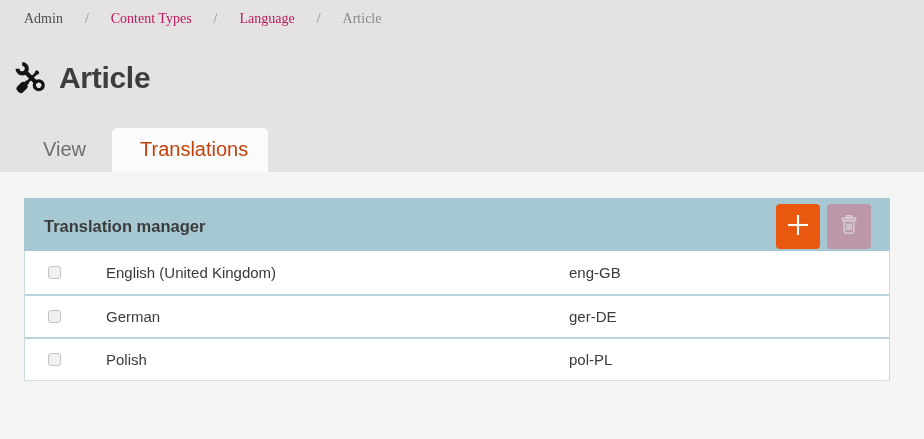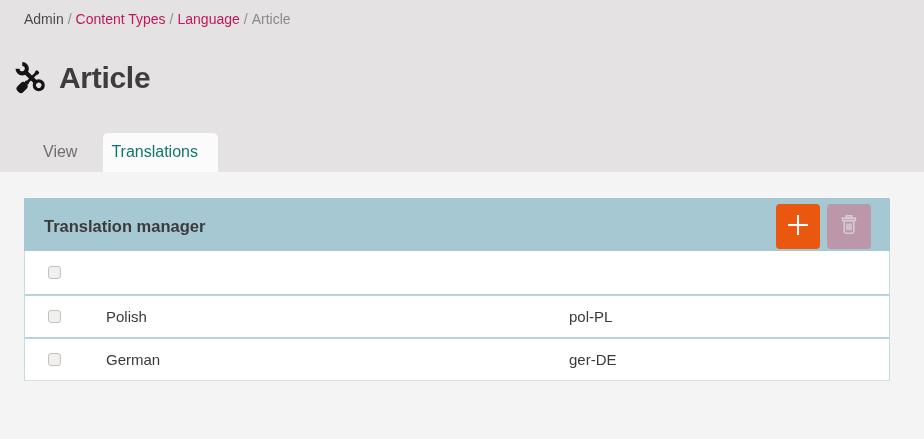--- a/index.html
+++ b/index.html
@@ -19,21 +19,22 @@
     width: 924px;
     height: 172px;
     background: #e4e2e3;
   }
   .breadcrumb {
     padding: 11px 24px 0 24px;
     font-size: 14px;
     color: #4c4c4c;
     display: flex;
     align-items: center;
-    gap: 4px;
+    gap: 22px;
+    font-family: Liberation Serif, serif;
   }
   .breadcrumb .sep { color: #8f8f8f; }
   .breadcrumb a.crumb-link {
     color: #be185d;
     text-decoration: none;
     cursor: pointer;
   }
   .breadcrumb .crumb-current { color: #8a8a8a; }
 
   .title-row {
@@ -50,31 +51,31 @@
     letter-spacing: -0.3px;
   }
 
   .tabs {
     position: absolute;
     left: 24px;
     bottom: 0;
     display: flex;
   }
   .tab {
-    font-size: 16px;
+    font-size: 20px;
     padding: 10px 19px 11px 19px;
     color: #6e6e6e;
     cursor: pointer;
     margin-right: 7px;
   }
   .tab.active {
     background: #fbfbfb;
-    color: #0f766e;
+    color: #c2410c;
     border-radius: 5px 5px 0 0;
-    padding: 10px 20px 11px 8px;
+    padding: 10px 20px 11px 28px;
   }
 
   
   .content {
     width: 924px;
     padding: 26px 34px 0 24px;
   }
   .panel {
     width: 866px;
   }
@@ -210,33 +211,35 @@
         </span>
       </button>
     </div>
 
     <div class="ttable">
 
       <div class="trow">
         <div class="tcell chk-cell">
           <input type="checkbox" class="row-chk" style="">
         </div>
+        <div class="tcell">English (United Kingdom)</div>
+        <div class="tcell">eng-GB</div>
+      </div>
+
+      <div class="trow">
+        <div class="tcell chk-cell">
+          <input type="checkbox" class="row-chk" style="">
+        </div>
+        <div class="tcell">German</div>
+        <div class="tcell">ger-DE</div>
       </div>
 
       <div class="trow">
         <div class="tcell chk-cell">
           <input type="checkbox" class="row-chk" style="">
         </div>
         <div class="tcell">Polish</div>
         <div class="tcell">pol-PL</div>
       </div>
-
-      <div class="trow">
-        <div class="tcell chk-cell">
-          <input type="checkbox" class="row-chk" style="">
-        </div>
-        <div class="tcell">German</div>
-        <div class="tcell">ger-DE</div>
-      </div>
     </div>
 
   </section>
 </div>
 
 </body></html>

